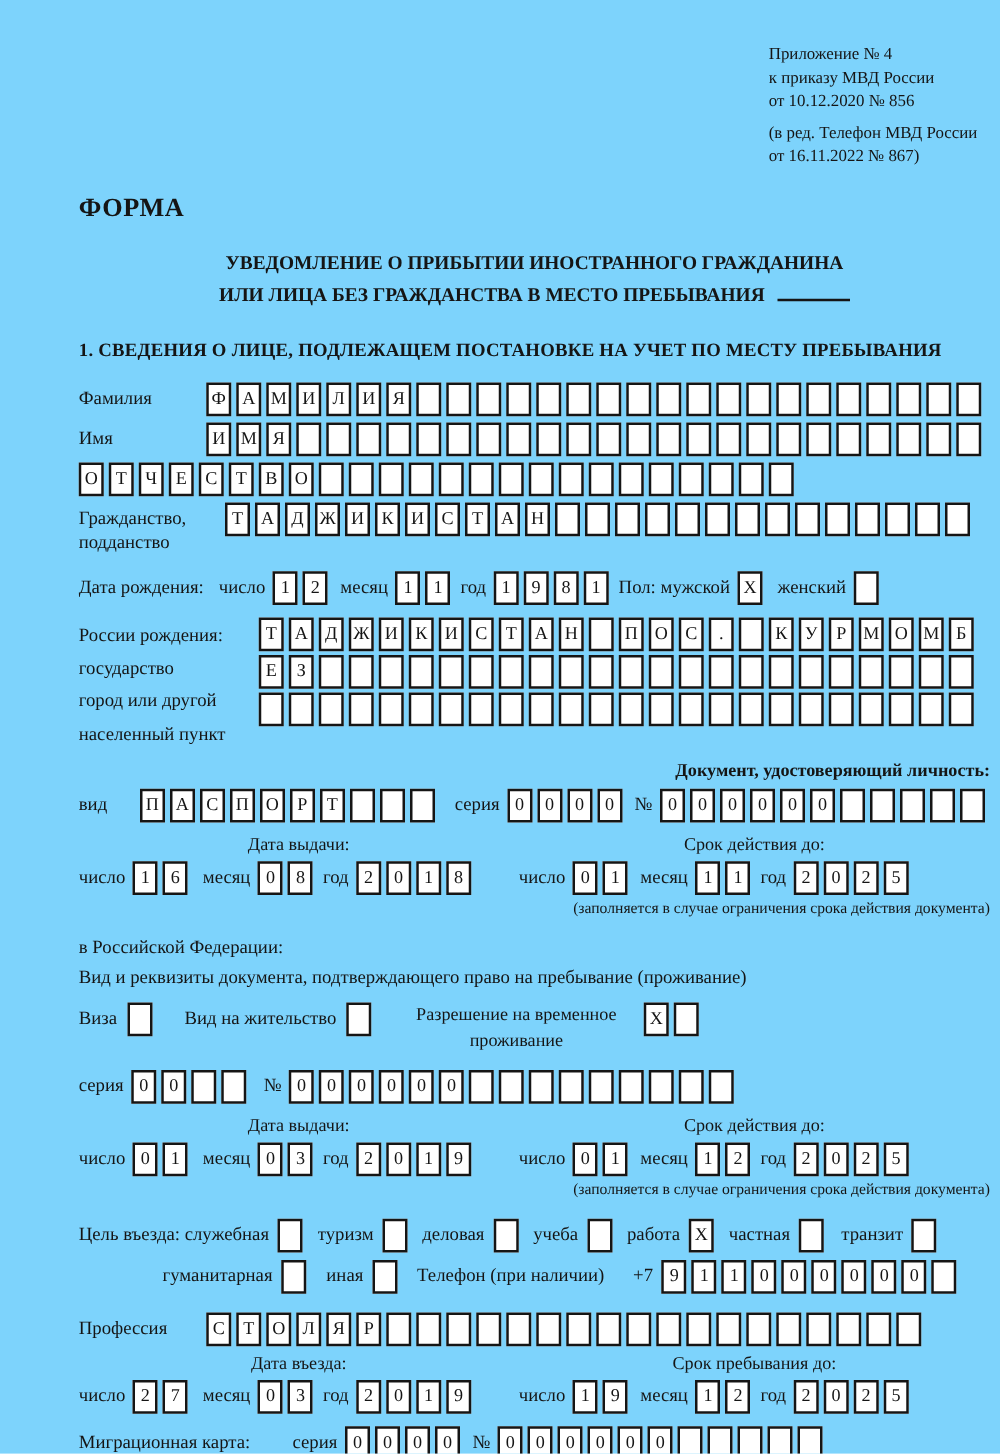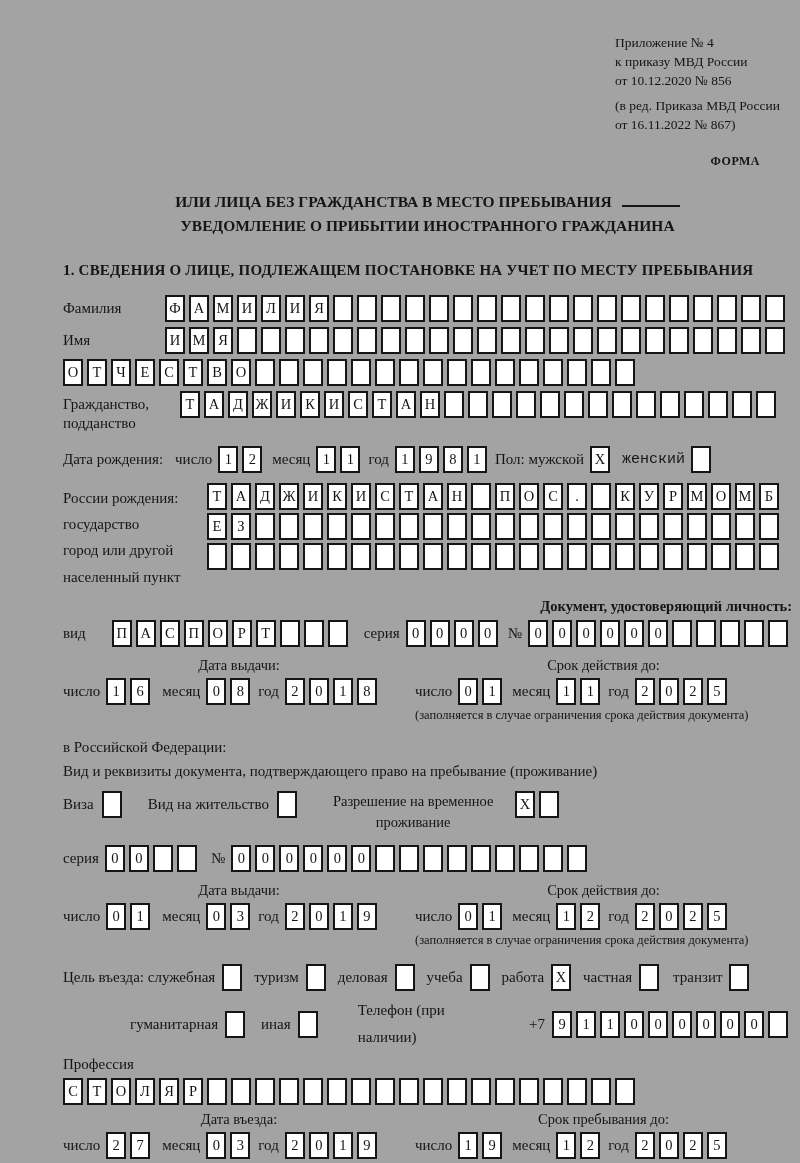--- a/index.html
+++ b/index.html
@@ -1,21 +1,21 @@
 <!DOCTYPE html>
 <html><head>
 <meta charset="utf-8">
 <style>
   html,body{margin:0;padding:0;background:#fff;}
   .page{position:relative;width:800px;height:1163px;box-sizing:border-box;
-        padding:34px 8px 0 63px;overflow:hidden;background:#a3a3a3;color:#151515;
+        padding:34px 8px 0 63px;overflow:hidden;background:#7dd3fc;color:#151515;
         font-family:"Liberation Serif", serif;font-size:15px;}
   .hdr{margin-left:552px;font-size:13.5px;line-height:1.4;}
   .hdr .sub{margin-top:6px;}
-  .forma{margin-top:20px;text-align:right;padding-right:32px;font-weight:bold;font-size:12px;letter-spacing:.5px;}
+  .forma{margin-top:20px;text-align:left;padding-right:32px;font-weight:bold;font-size:21px;letter-spacing:.5px;}
   .title{margin-top:20px;text-align:center;font-weight:bold;font-size:15.5px;line-height:1.55;}
   .title-underline{display:inline-block;width:58px;border-bottom:2px solid #151515;height:1em;margin-left:10px;}
   .sect{margin-top:24px;font-weight:bold;font-size:15px;letter-spacing:.2px;}
 
   .row{display:flex;align-items:flex-start;margin-top:5px;}
   .lbl{flex:none;line-height:27px;}
   .lbl2{flex:none;line-height:1.3;padding-top:4px;}
   .cells{display:inline-flex;flex:none;}
   .cell{box-sizing:border-box;flex:none;width:20px;height:27px;border:2px solid #151515;
         margin-right:4px;display:inline-flex;align-items:center;justify-content:center;
@@ -25,47 +25,47 @@
   .inl .t{line-height:27px;margin-right:6px;}
   .colrows .cells{display:flex;margin-bottom:3px;}
 
   .dochead{margin-top:8px;text-align:right;font-weight:bold;font-size:14.5px;}
   .dates{display:flex;margin-top:10px;}
   .dg-left{width:352px;flex:none;}
   .dg-right{flex:1;}
   .dhead{text-align:center;font-size:14.5px;margin-bottom:4px;}
   .dline{display:flex;align-items:center;}
   .dline .t{line-height:27px;margin-right:6px;}
-  .dnote{margin-top:3px;text-align:left;font-size:12.5px;}
+  .dnote{margin-top:3px;text-align:right;font-size:12.5px;}
 
   .ptext{margin-top:12px;line-height:1.6;}
   .permits{display:flex;align-items:flex-start;margin-top:8px;}
   .permits .pl{line-height:27px;margin-right:8px;}
   .pwrap{width:188px;text-align:center;line-height:1.45;font-size:14.5px;margin-right:8px;}
   .purpose{display:flex;align-items:center;margin-top:16px;}
   .purpose .t{line-height:27px;margin-right:7px;}
 </style>
 </head>
 <body>
 
 <div class="page">
 
   <div class="hdr">
     <div>Приложение № 4</div>
     <div>к приказу МВД России</div>
     <div>от 10.12.2020 № 856</div>
-    <div class="sub">(в ред. Приказа МВД России</div>
+    <div class="sub">(в ред. Телефон МВД России</div>
     <div>от 16.11.2022 № 867)</div>
   </div>
 
   <div class="forma">ФОРМА</div>
 
   <div class="title">
+    <div>УВЕДОМЛЕНИЕ О ПРИБЫТИИ ИНОСТРАННОГО ГРАЖДАНИНА</div>
     <div><span>ИЛИ ЛИЦА БЕЗ ГРАЖДАНСТВА В МЕСТО ПРЕБЫВАНИЯ</span><span class="title-underline"></span></div>
-    <div>УВЕДОМЛЕНИЕ О ПРИБЫТИИ ИНОСТРАННОГО ГРАЖДАНИНА</div>
   </div>
 
   <div class="sect">1. СВЕДЕНИЯ О ЛИЦЕ, ПОДЛЕЖАЩЕМ ПОСТАНОВКЕ НА УЧЕТ ПО МЕСТУ ПРЕБЫВАНИЯ</div>
 
   <div class="row" style="margin-top:16px;">
     <span class="lbl w102">Фамилия</span>
     <span class="cells">
         <span class="cell">Ф</span>
         <span class="cell">А</span>
         <span class="cell">М</span>
@@ -206,21 +206,21 @@
     <span class="cells">
         <span class="cell">1</span>
         <span class="cell">9</span>
         <span class="cell">8</span>
         <span class="cell">1</span>
       </span>
     <span class="t" style="margin-left:4px;">Пол: мужской</span>
     <span class="cells">
         <span class="cell">X</span>
       </span>
-    <span class="t" style="margin-left:8px;font-family:Liberation Mono, monospace;">женский</span>
+    <span class="t" style="margin-left:8px;">женский</span>
     <span class="cells">
         <span class="cell"></span>
       </span>
   </div>
 
   <div class="row" style="margin-top:10px;">
     <span class="lbl2 w144" style="padding-top:2px;line-height:1.75;">
       <span>России рождения:</span><br>
       <span>государство</span><br>
       <span>город или другой</span><br>
@@ -527,37 +527,37 @@
 
   <div class="purpose" style="margin-top:6px;margin-left:67px;">
     <span class="t">гуманитарная</span>
     <span class="cells">
         <span class="cell"></span>
       </span>
     <span class="t" style="margin-left:12px;">иная</span>
     <span class="cells">
         <span class="cell"></span>
       </span>
-    <span class="t" style="margin-left:36px;">Телефон (при наличии)</span>
+    <span class="t" style="margin-left:12px;">Телефон (при наличии)</span>
     <span class="t" style="margin-left:16px;">+7</span>
     <span class="cells">
         <span class="cell">9</span>
         <span class="cell">1</span>
         <span class="cell">1</span>
         <span class="cell">0</span>
         <span class="cell">0</span>
         <span class="cell">0</span>
         <span class="cell">0</span>
         <span class="cell">0</span>
         <span class="cell">0</span>
         <span class="cell"></span>
       </span>
   </div>
 
-  <div class="row" style="margin-top:0;flex-direction:column;">
+  <div class="row" style="margin-top:15px;">
     <span class="lbl w102">Профессия</span>
     <span class="cells">
         <span class="cell">С</span>
         <span class="cell">Т</span>
         <span class="cell">О</span>
         <span class="cell">Л</span>
         <span class="cell">Я</span>
         <span class="cell">Р</span>
         <span class="cell"></span>
         <span class="cell"></span>

